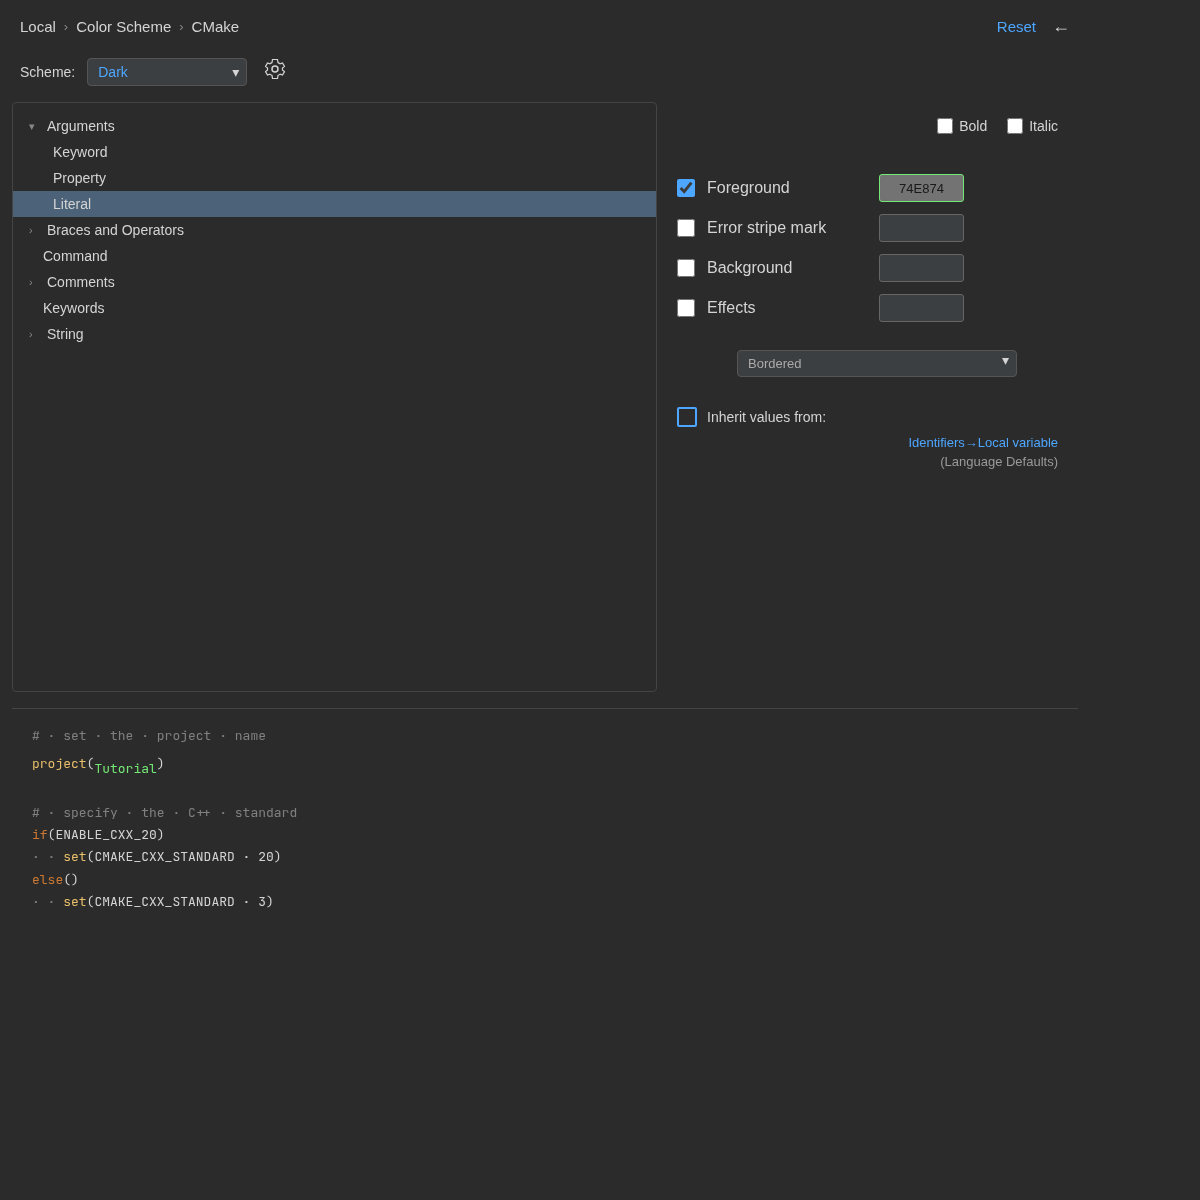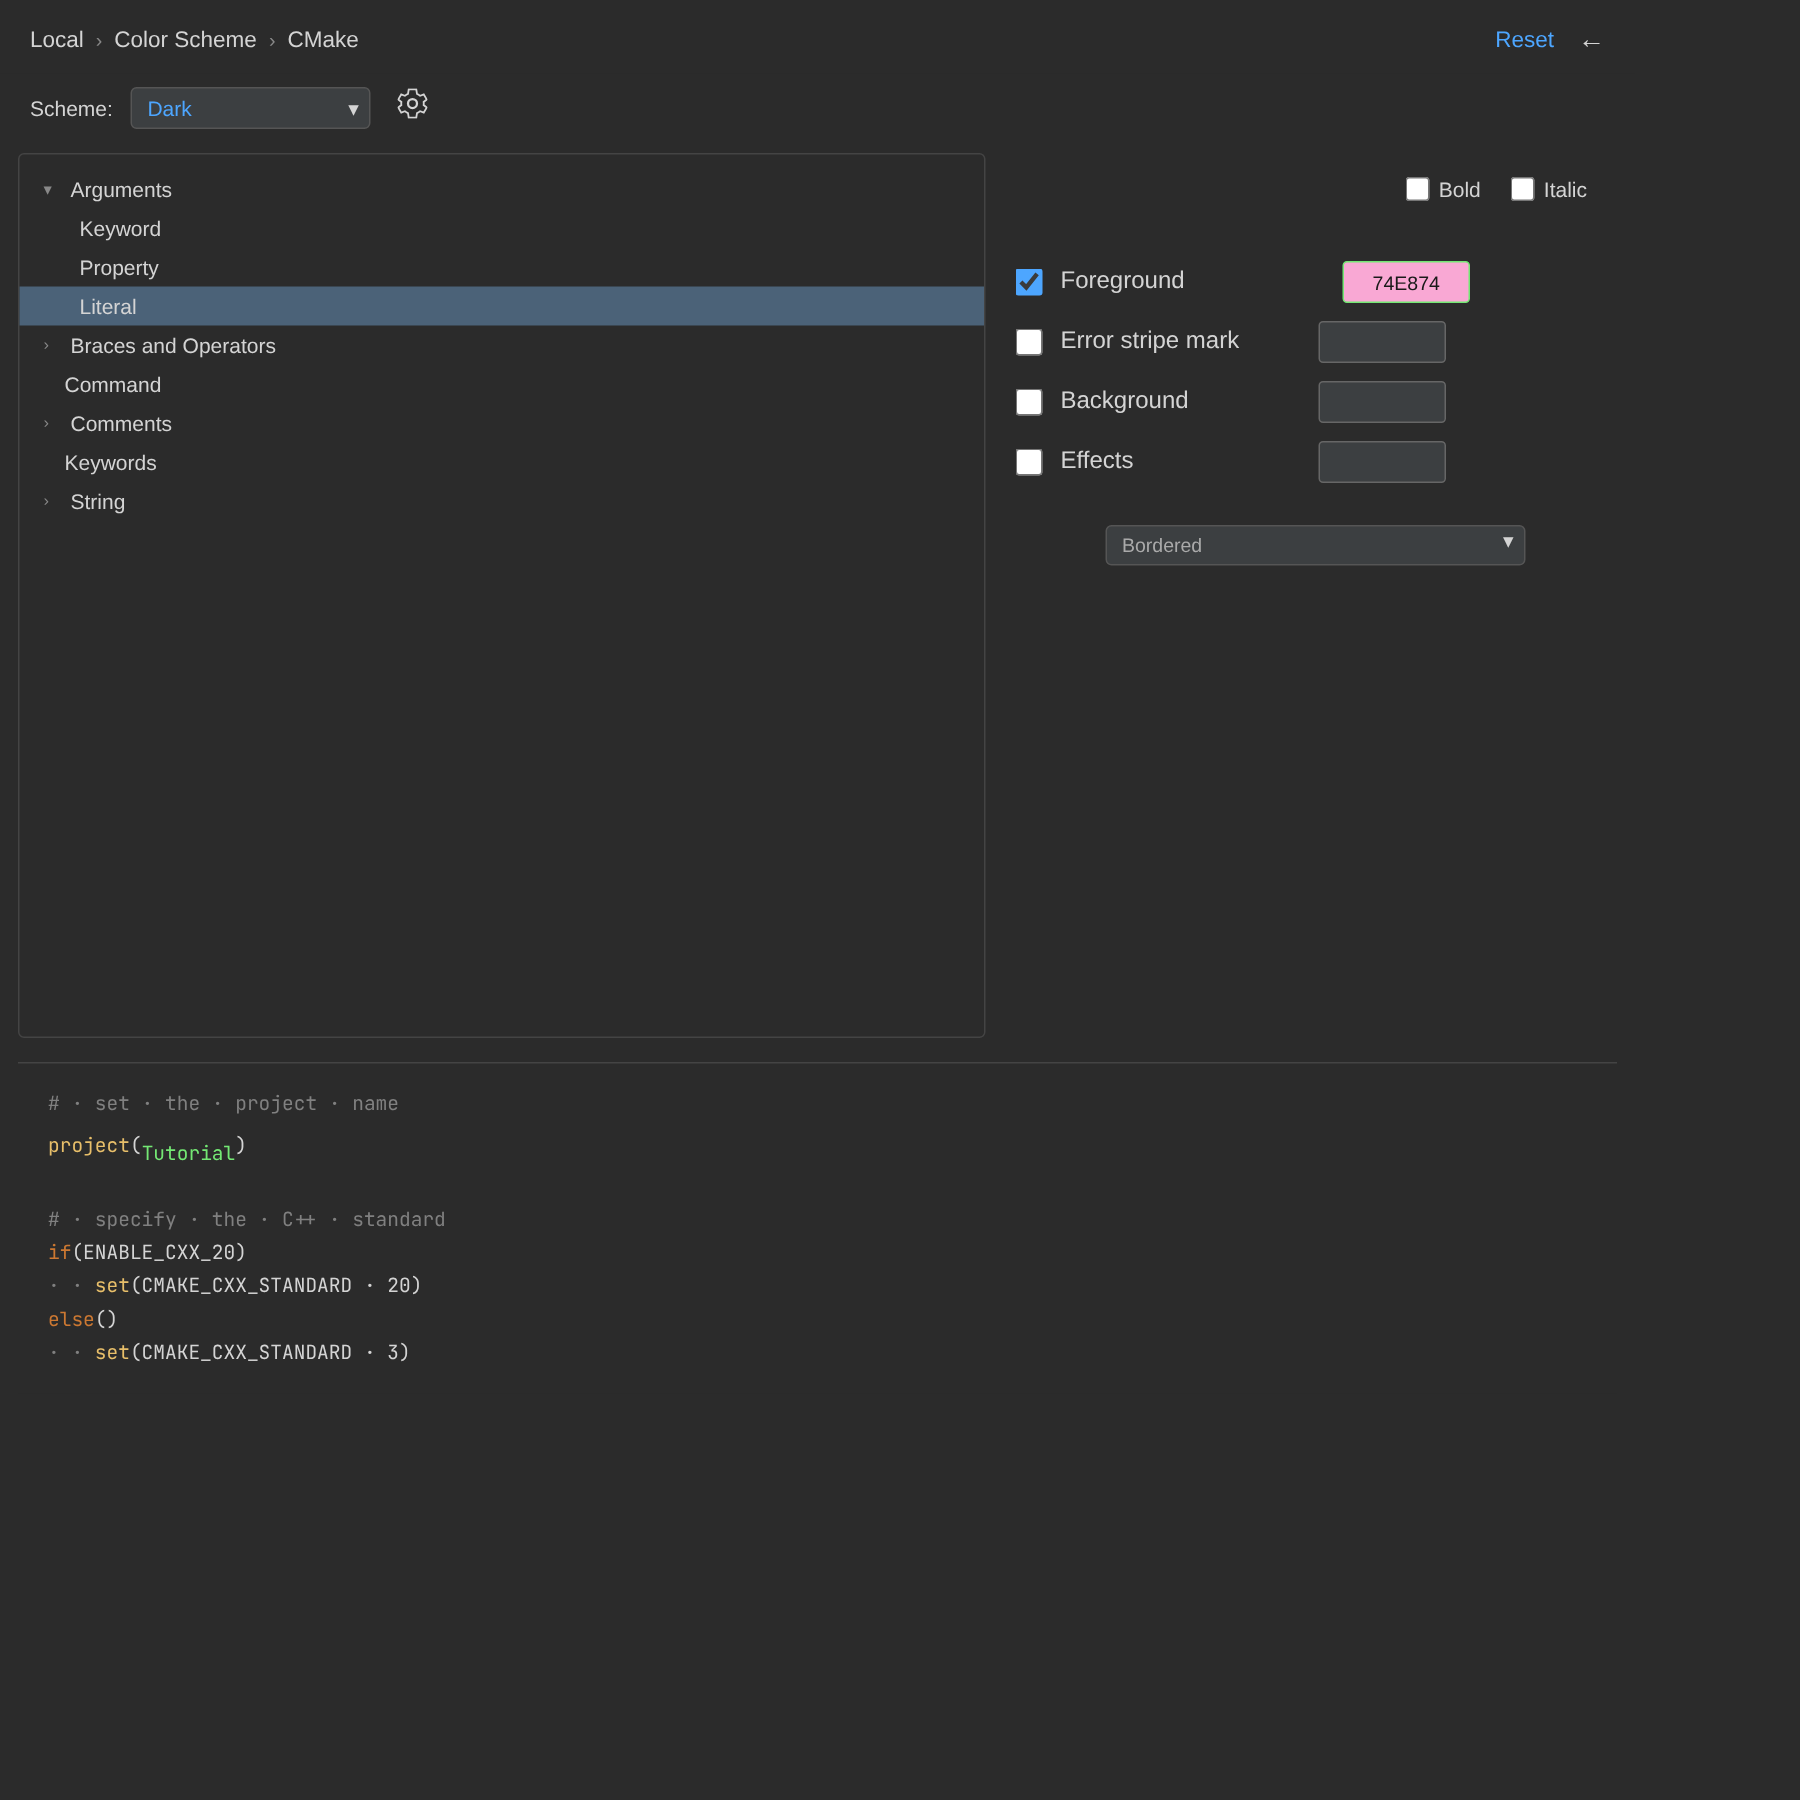--- a/index.html
+++ b/index.html
@@ -191,24 +191,23 @@
       border-radius: 3px;
       border: 1px solid #666;
       cursor: pointer;
       display: flex;
       align-items: center;
       justify-content: center;
       font-size: 13px;
       font-weight: 500;
     }
     .prop-color-box.green {
-      background: #f9a8d4;
+      background: #737373;
       color: #1a1a1a;
       border-color: #74e874;
-      margin-left: 16px;
     }
     .prop-color-box.empty {
       background: #3c3f41;
       color: transparent;
     }
 
     .effects-dropdown {
       background: #3c3f41;
       border: 1px solid #555;
       border-radius: 4px;
@@ -430,20 +429,28 @@
       <select class="effects-dropdown">
         <option>Bordered</option>
         <option>Underline</option>
         <option>Bold Underline</option>
         <option>Dotted Line</option>
         <option>Strikethrough</option>
       </select>
     </div>
 
     
+    <div class="inherit-section">
+      <div class="inherit-row">
+        <input type="checkbox" class="inherit-checkbox" style="width: 20px; height: 20px; cursor: pointer; border: 2px solid rgb(77, 166, 255); background: transparent; appearance: none; border-radius: 2px;">
+        <span class="inherit-label">Inherit values from:</span>
+      </div>
+      <a class="inherit-link">Identifiers→Local variable</a>
+      <span class="inherit-sub">(Language Defaults)</span>
+    </div>
   </div>
 </div>
 
 <div class="code-preview">
   <div class="code-line">
     <span class="code-comment"># · set · the · project · name</span>
   </div>
   <div class="code-line">
     <span class="code-command">project</span><span class="code-normal">(</span><span class="code-literal">Tutorial</span><span class="code-normal">)</span>
   </div>

